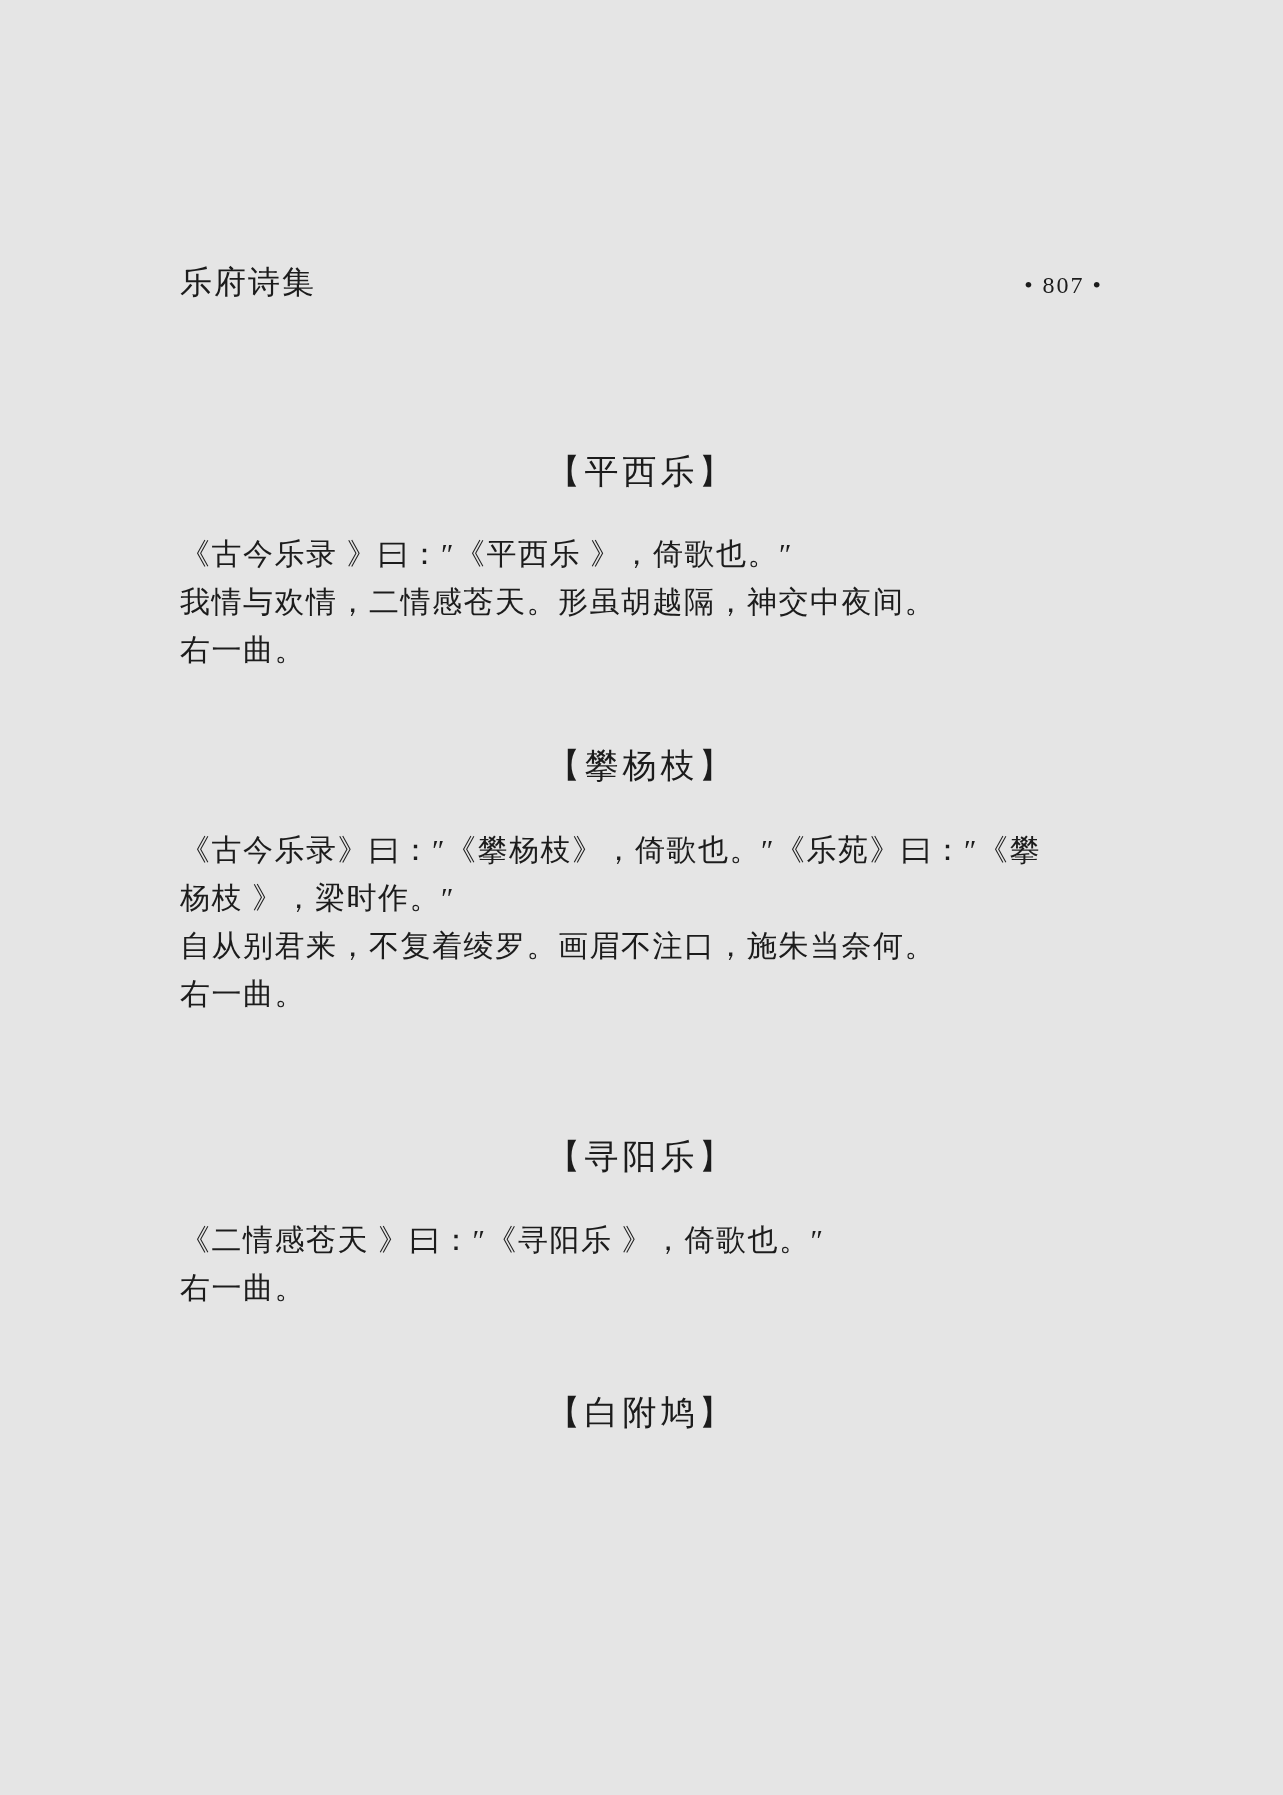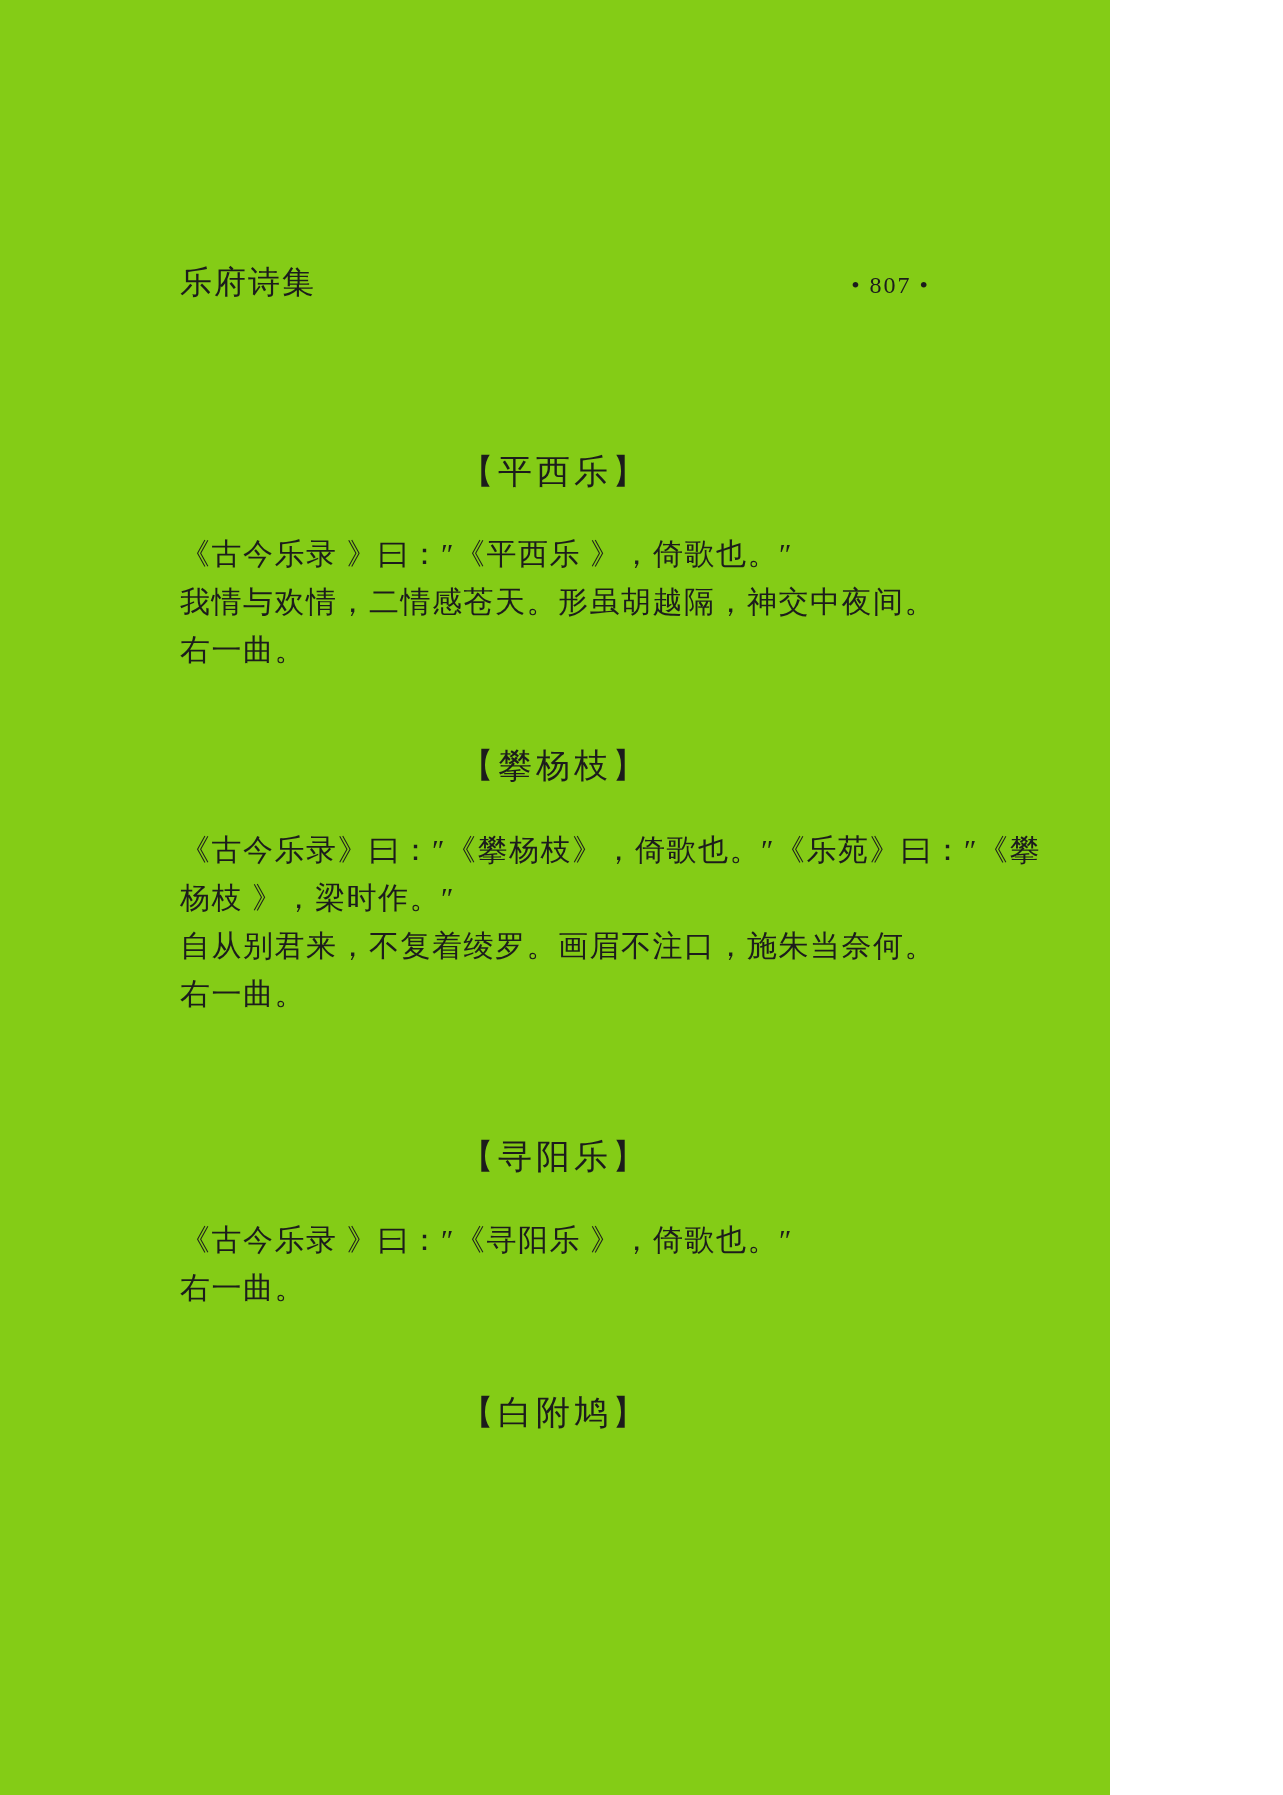--- a/index.html
+++ b/index.html
@@ -2,23 +2,23 @@
 <html><head>
 <meta charset="utf-8">
 <style>
   html, body {
     margin: 0;
     padding: 0;
     background: #ffffff;
   }
   .page {
     position: relative;
-    width: 1110px;
+    width: 1283px;
     height: 1795px;
-    background: #84cc16;
+    background: #e5e5e5;
     overflow: hidden;
     font-family: "Liberation Serif", serif;
     color: #1c1c1c;
   }
   .content {
     padding: 0 180px 0 180px;
   }
   .header-row {
     margin-top: 263px;
     display: flex;
@@ -78,20 +78,20 @@
     <div class="section-title mt-title-2">【攀杨枝】</div>
     <div class="para mt-para-2">
       <div class="text-line">《古今乐录》曰：″《攀杨枝》，倚歌也。″《乐苑》曰：″《攀</div>
       <div class="text-line">杨枝 》，梁时作。″</div>
       <div class="text-line">自从别君来，不复着绫罗。画眉不注口，施朱当奈何。</div>
       <div class="text-line">右一曲。</div>
     </div>
 
     <div class="section-title mt-title-3">【寻阳乐】</div>
     <div class="para mt-para-3">
-      <div class="text-line">《古今乐录 》曰：″《寻阳乐 》，倚歌也。″</div>
+      <div class="text-line">《二情感苍天 》曰：″《寻阳乐 》，倚歌也。″</div>
       <div class="text-line">右一曲。</div>
     </div>
 
     <div class="section-title mt-title-4">【白附鸠】</div>
 
   </div>
 </div>
 
 </body></html>

